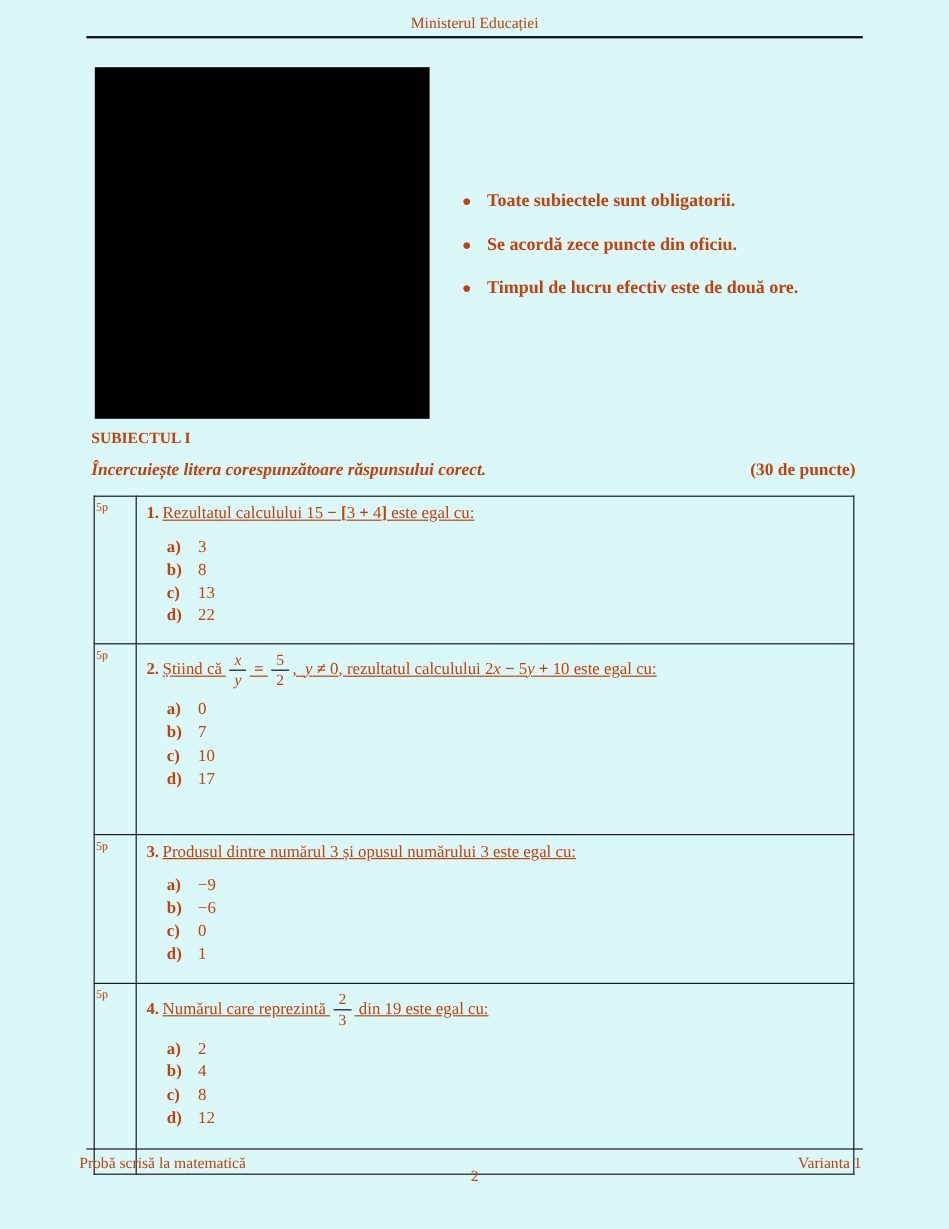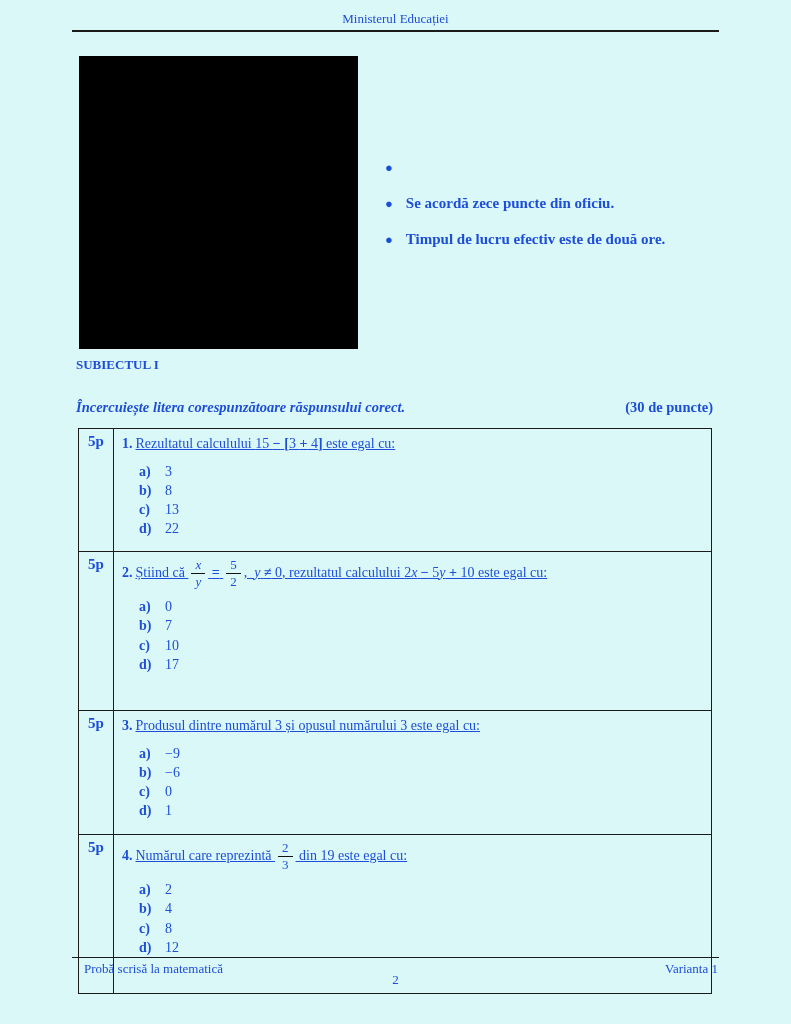--- a/index.html
+++ b/index.html
@@ -1,76 +1,77 @@
 <!DOCTYPE html>
 <html><head>
 <meta charset="utf-8">
 <style>
   html,body{margin:0;padding:0;background:#dbf8f8;}
   .page{
     position:relative;
     width:791px;height:1024px;
     background:#dbf8f8;
     font-family:"Liberation Serif", serif;
-    color:#1d4ed8;
+    color:#c2410c;
     overflow:hidden;
   }
   .header{padding-top:11px;text-align:center;font-size:13px;line-height:1.22;}
   .rule{border-top:2px solid #1b1b1b;margin:3px 72px 0 72px;height:0;}
   .hero{position:relative;height:321px;}
   .black-box{position:absolute;left:79px;top:24px;width:279px;height:293px;background:#000;}
   .notices{position:absolute;left:385px;top:128px;list-style:none;margin:0;padding:0;}
   .notices li{display:flex;align-items:baseline;font-weight:bold;font-size:15px;margin-bottom:19px;}
   .notices .bullet{font-size:13px;margin-right:13px;}
   .section-title{margin:4px 0 0 76px;font-weight:bold;font-size:13px;}
-  .instruction-row{display:flex;justify-content:space-between;align-items:baseline;margin:26px 78px 0 76px;}
+  .instruction-row{display:flex;justify-content:space-between;align-items:baseline;margin:11px 78px 0 76px;}
   .instruction{font-weight:bold;font-style:italic;font-size:14.5px;}
   .points-total{font-weight:bold;font-size:14.5px;text-align:right;}
   table.questions{
     border-collapse:collapse;
     margin:12px 0 0 78px;
     width:634px;
     table-layout:fixed;
   }
   table.questions td{border:1.2px solid #1b1b1b;vertical-align:top;}
-  td.pts{width:32px;text-align:center;font-weight:bold;font-size:15px;padding-top:4px;}
+  td.pts{width:32px;text-align:left;font-weight:normal;font-size:10px;padding-top:4px;}
   td.q{padding:6px 10px 10px 8px;font-size:14px;}
   tr:nth-child(1) td{height:106px;}
   tr:nth-child(2) td{height:142px;}
   tr:nth-child(3) td{height:107px;}
   tr:nth-child(4) td{height:142px;}
   .qline{line-height:1.35;}
   .qnum{margin-right:3px;}
   .math{white-space:pre-wrap;text-decoration:underline;}
   .frac{display:inline-block;vertical-align:middle;text-align:center;font-size:13px;line-height:1.1;margin:0 3px;}
   .frac .num{display:block;border-bottom:1px solid #121212;padding:0 4px 1px 4px;}
   .frac .den{display:block;padding:1px 4px 0 4px;}
   .opts{margin:8px 0 0 17px;}
   .opt{display:flex;align-items:baseline;line-height:1.36;}
   .olabel{width:17px;font-weight:bold;}
   .oval{margin-left:9px;}
   .footer-rule{position:absolute;left:72px;right:72px;top:957px;border-top:1.5px solid #1b1b1b;}
-  .footer-row{position:absolute;left:84px;right:73px;top:961px;display:flex;justify-content:space-between;font-size:13px;}
+  .footer-row{position:absolute;left:66px;right:73px;top:961px;display:flex;justify-content:space-between;font-size:13px;}
   .page-num{position:absolute;left:0;width:100%;top:972px;text-align:center;font-size:13px;}
 </style>
 </head>
 <body>
 
 <div class="page">
 
   <div class="header">
     <div>Ministerul Educației</div>
   </div>
   <div class="rule"></div>
 
   <div class="hero">
     <div class="black-box"></div>
     <ul class="notices">
       <li>
         <span class="bullet">●</span>
+        <span>Toate subiectele sunt obligatorii.</span>
       </li>
       <li>
         <span class="bullet">●</span>
         <span>Se acordă zece puncte din oficiu.</span>
       </li>
       <li>
         <span class="bullet">●</span>
         <span>Timpul de lucru efectiv este de două ore.</span>
       </li>
     </ul>

